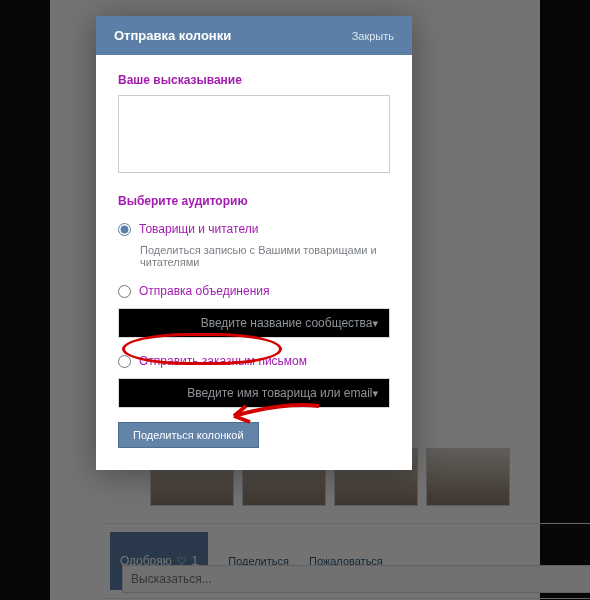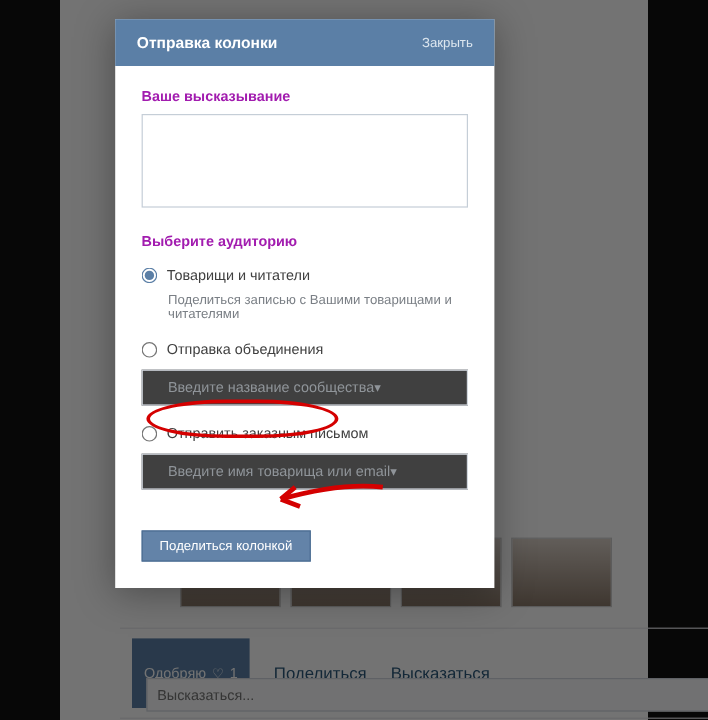--- a/index.html
+++ b/index.html
@@ -2,38 +2,38 @@
 <html><head>
 <meta charset="utf-8">
 <style>
   *{box-sizing:border-box;margin:0;padding:0;font-family:Tahoma,Arial,sans-serif;font-size:12px}
   body{width:590px;height:600px;background:#111;overflow:hidden;position:relative}
   .page{position:absolute;left:50px;top:0;width:490px;height:600px;background:#fff}
   .thumbs{position:absolute;left:100px;top:448px;display:flex;gap:8px}
   .thumb{width:84px;height:58px;background:linear-gradient(#d9cfc6,#8b7a6b);border:1px solid #ccc}
   .likebar{position:absolute;left:50px;top:523px;width:490px;padding:8px 10px;border-top:1px solid #e7e8ec;border-bottom:1px solid #e7e8ec;display:flex;align-items:center;gap:20px}
   .likebtn{background:#5b7fa6;color:#fff;padding:22px 10px;border:none;font-size:11px;cursor:pointer;display:flex;align-items:center;gap:5px}
-  .likebar a{color:#2b587a;text-decoration:none;font-size:14px}
+  .likebar a{color:#2b587a;text-decoration:none;font-size:11px}
   .commentbox{position:absolute;left:72px;top:565px;width:470px}
   .commentbox input{width:100%;padding:6px 8px;border:1px solid #d2d8df;color:#8f9499;background:#fafbfc}
   .overlay{position:absolute;inset:0;background:rgba(0,0,0,.55)}
   .modal{position:absolute;left:96px;top:16px;width:316px;background:#fff;box-shadow:0 4px 30px rgba(0,0,0,.35)}
   .mhead{background:#5b7fa6;color:#fff;padding:12px 18px;display:flex;justify-content:space-between;align-items:center}
   .mhead h3{font-size:13px;font-weight:bold}
   .mhead a{color:#dce6ef;font-size:11px;cursor:pointer}
   .mbody{padding:18px 22px 22px}
   .label{color:#a21caf;font-weight:bold;font-size:12px;margin-bottom:8px}
   .ta{width:100%;height:78px;border:1px solid #c5ced7;resize:none;padding:6px;margin-bottom:18px}
   .radio-row{display:flex;align-items:center;gap:8px;padding:6px 0}
   .radio-row input[type=radio]{accent-color:#5b7fa6;cursor:pointer}
-  .radio-row label{color:#404040;cursor:pointer}
+  .radio-row label{color:#a21caf;cursor:pointer}
   .hint{color:#7a7f85;font-size:11px;padding:2px 0 10px 22px}
-  .sel{width:100%;border:1px solid #d2d8df;background:#404040;color:#8f9499;padding:7px 21px;display:flex;justify-content:flex-start;align-items:center;margin:4px 0 10px}
+  .sel{width:100%;border:1px solid #d2d8df;background:#000000;color:#8f9499;padding:7px 11px;display:flex;justify-content:flex-end;align-items:center;margin:4px 0 10px}
   .sel::after{content:"▾";color:#8f9499;font-size:11px}
-  .share{background:#6383a8;color:#fff;border:1px solid #4c6d92;padding:6px 14px;cursor:pointer;font-size:11px;margin-top:24px}
+  .share{background:#6383a8;color:#fff;border:1px solid #4c6d92;padding:6px 14px;cursor:pointer;font-size:11px;margin-top:4px}
   .annot{position:absolute;pointer-events:none}
   .circle{position:absolute;left:122px;top:333px;width:160px;height:32px;border:3px solid #d40000;border-radius:50%/60%}
   .arrow{position:absolute;left:224px;top:398px;width:100px;height:30px}
   .heart{font-size:11px}
 </style>
 </head>
 <body>
 
 <div class="page">
   <div class="thumbs">
@@ -42,21 +42,21 @@
     <div class="thumb"></div>
     <div class="thumb"></div>
   </div>
   <div class="likebar">
     <button class="likebtn">
       <span>Одобряю</span>
       <span class="heart">♡</span>
       <span>1</span>
     </button>
     <a>Поделиться</a>
-    <a>Высказаться</a>
+    <a>Пожаловаться</a>
   </div>
   <div class="commentbox">
     <input type="text" placeholder="Высказаться..." style="">
   </div>
 </div>
 
 <div class="overlay"></div>
 
 <div class="modal">
   <div class="mhead">

